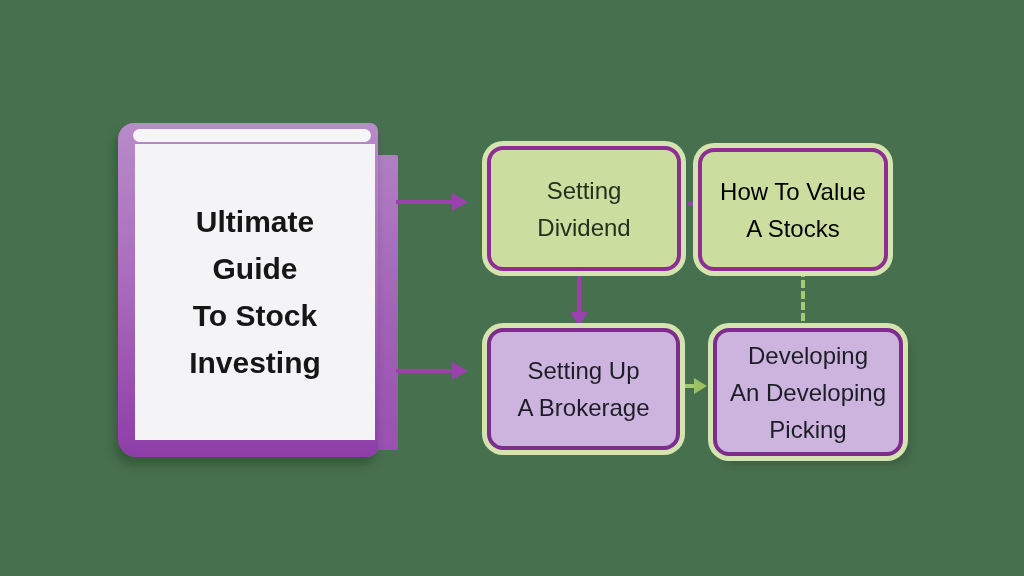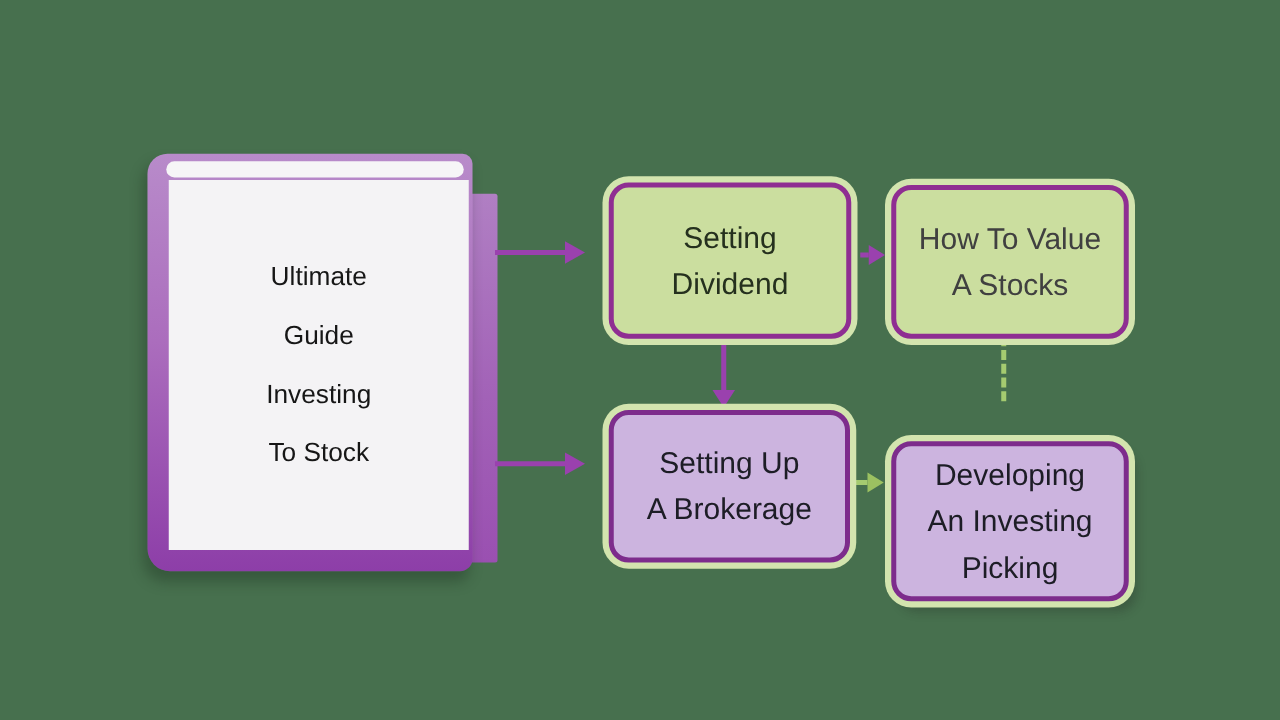--- a/index.html
+++ b/index.html
@@ -40,23 +40,23 @@
     left: 135px; top: 144px;
     width: 240px; height: 296px;
     background: #f4f3f5;
     display: flex;
     flex-direction: column;
     justify-content: center;
     align-items: center;
     text-align: center;
   }
   .book-title-line {
-    font-size: 21px;
+    font-size: 30px;
     line-height: 47px;
-    font-weight: 400;
+    font-weight: 700;
     color: #161616;
     white-space: nowrap;
   }
 
   
   .node {
     position: absolute;
     border-radius: 16px;
     display: flex;
     flex-direction: column;
@@ -70,24 +70,24 @@
     background: #cbde9f;
     border: 4px solid #8f2e92;
     box-shadow: 0 0 0 5px #d3e4ae;
   }
   .node-purple {
     background: #ccb4df;
     border: 4px solid #7d2c8c;
     box-shadow: 0 0 0 5px #d3e4ae;
   }
   #node-picking   { left: 487px; top: 146px; width: 186px; height: 117px; color: #25301e; }
-  #node-value     { left: 713px; top: 148px; width: 182px; height: 115px; color: #404040; }
+  #node-value     { left: 698px; top: 148px; width: 182px; height: 115px; color: #000000; }
   #node-brokerage { left: 487px; top: 328px; width: 185px; height: 114px; color: #1d1d26; }
   #node-strategy  { left: 713px; top: 328px; width: 182px; height: 120px; color: #1d1d26;
-                    box-shadow: 0 0 0 5px #d3e4ae, 6px 8px 8px rgba(30,30,30,0.25); margin-top: 25px; }
+                    box-shadow: 0 0 0 5px #d3e4ae, 6px 8px 8px rgba(30,30,30,0.25); }
   .node-line { white-space: nowrap; }
 
   
   .conn { position: absolute; }
   .seg  { position: absolute; }
   .head { position: absolute; width: 0; height: 0; }
 
   
   #conn-book-picking { left: 396px; top: 193px; width: 74px; height: 18px; }
   
@@ -133,22 +133,22 @@
 <body>
 
 <div id="canvas">
 
   <div class="book-flap"></div>
   <div class="book-cover"></div>
   <div class="book-pages-top"></div>
   <div class="book-page">
     <div class="book-title-line">Ultimate</div>
     <div class="book-title-line">Guide</div>
+    <div class="book-title-line">To Stock</div>
     <div class="book-title-line">Investing</div>
-    <div class="book-title-line">To Stock</div>
   </div>
 
   <div class="conn solid-h" id="conn-book-picking">
     <div class="seg"></div>
     <div class="head"></div>
   </div>
   <div class="conn solid-h" id="conn-book-brokerage">
     <div class="seg"></div>
     <div class="head"></div>
   </div>
@@ -178,17 +178,17 @@
     <div class="node-line">A Stocks</div>
   </div>
 
   <div class="node node-purple" id="node-brokerage">
     <div class="node-line">Setting Up</div>
     <div class="node-line">A Brokerage</div>
   </div>
 
   <div class="node node-purple" id="node-strategy">
     <div class="node-line">Developing</div>
-    <div class="node-line">An Investing</div>
+    <div class="node-line">An Developing</div>
     <div class="node-line">Picking</div>
   </div>
 
 </div>
 
 </body></html>

